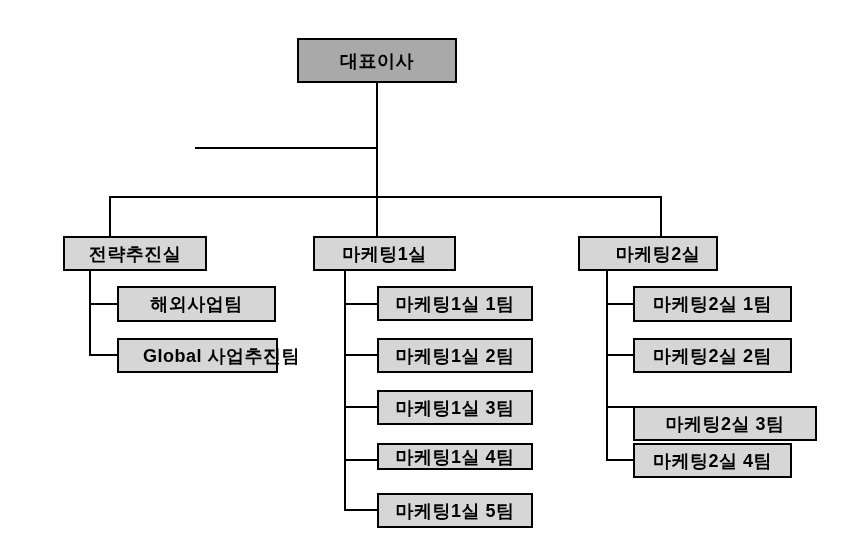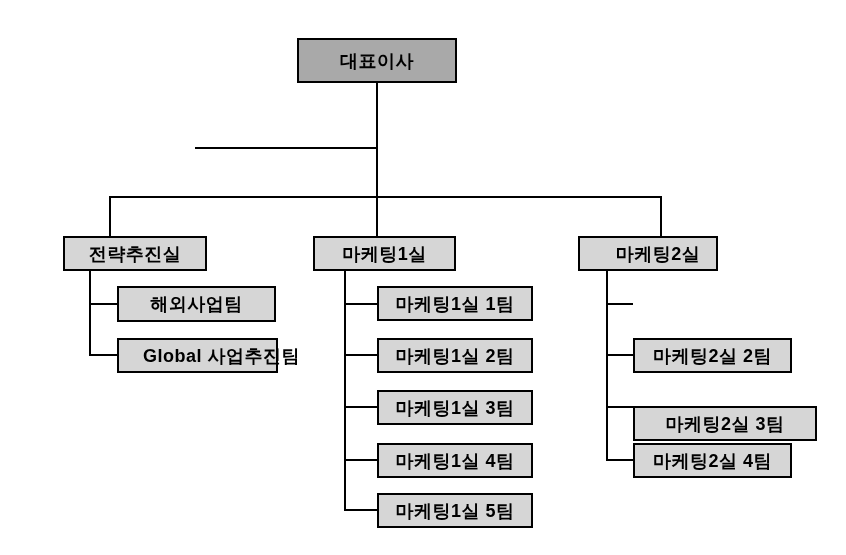--- a/index.html
+++ b/index.html
@@ -69,20 +69,21 @@
   <div class="node" style="left:63px;  top:236px; width:144px; height:35px;">전략추진실</div>
   <div class="node" style="left:305px; top:236px; width:143px; height:35px;margin-left:8px;">마케팅1실</div>
   <div class="node" style="left:578px; top:236px; width:140px; height:35px;padding-left:20px;">마케팅2실</div>
 
   <div class="node" style="left:117px; top:286px; width:159px; height:36px;">해외사업팀</div>
   <div class="node" style="left:117px; top:338px; width:161px; height:35px;padding-left:48px;">Global 사업추진팀</div>
 
   <div class="node" style="left:377px; top:286px; width:156px; height:35px;">마케팅1실 1팀</div>
   <div class="node" style="left:377px; top:338px; width:156px; height:35px;">마케팅1실 2팀</div>
   <div class="node" style="left:377px; top:390px; width:156px; height:35px;">마케팅1실 3팀</div>
-  <div class="node" style="left:377px; top:443px; width:156px; height:35px;">마케팅1실 4팀</div>
+  <div class="node" style="left:377px; top:443px; width:156px; height:27px;">마케팅1실 4팀</div>
   <div class="node" style="left:377px; top:493px; width:156px; height:35px;">마케팅1실 5팀</div>
 
+  <div class="node" style="left:633px; top:286px; width:159px; height:36px;">마케팅2실 1팀</div>
   <div class="node" style="left:633px; top:338px; width:159px; height:35px;">마케팅2실 2팀</div>
   <div class="node" style="left:633px; top:406px; width:184px; height:35px;">마케팅2실 3팀</div>
   <div class="node" style="left:633px; top:443px; width:159px; height:35px;">마케팅2실 4팀</div>
 
 </div>
 
 </body></html>

